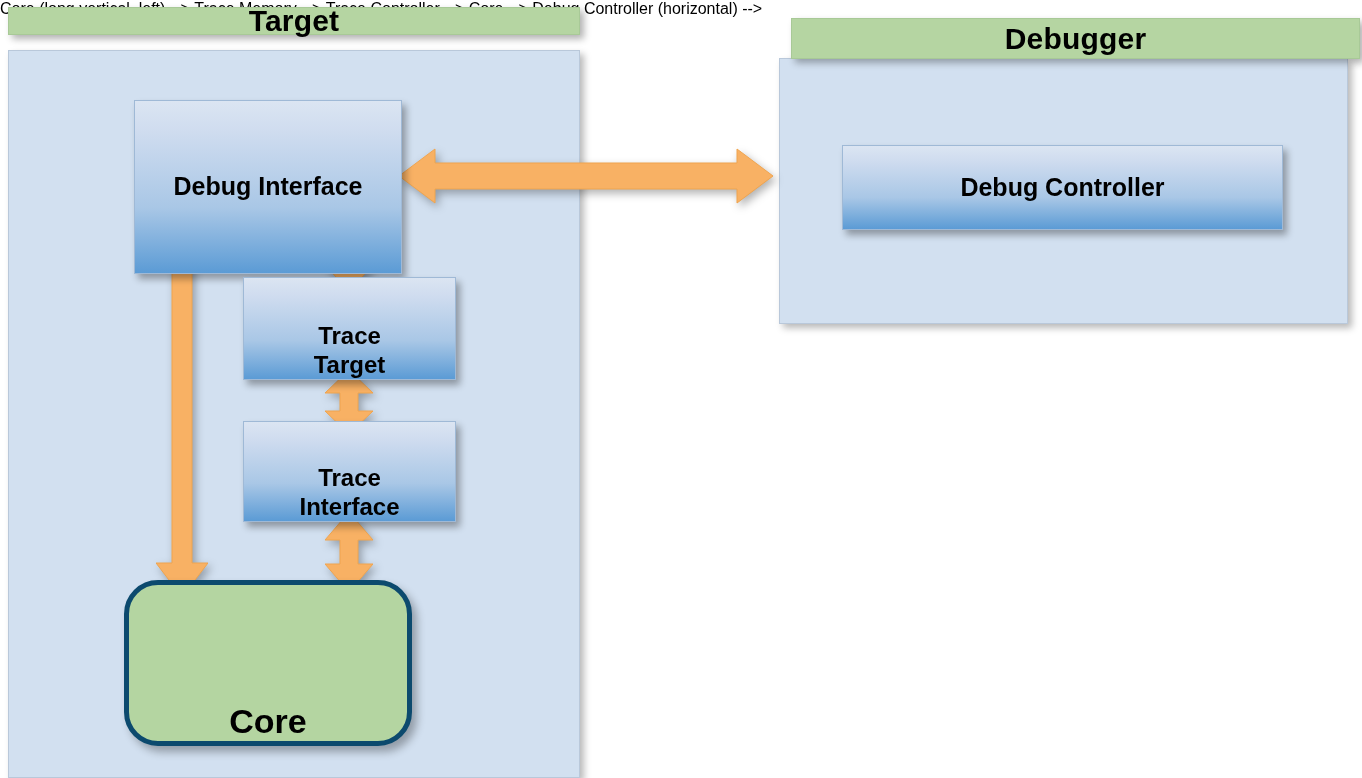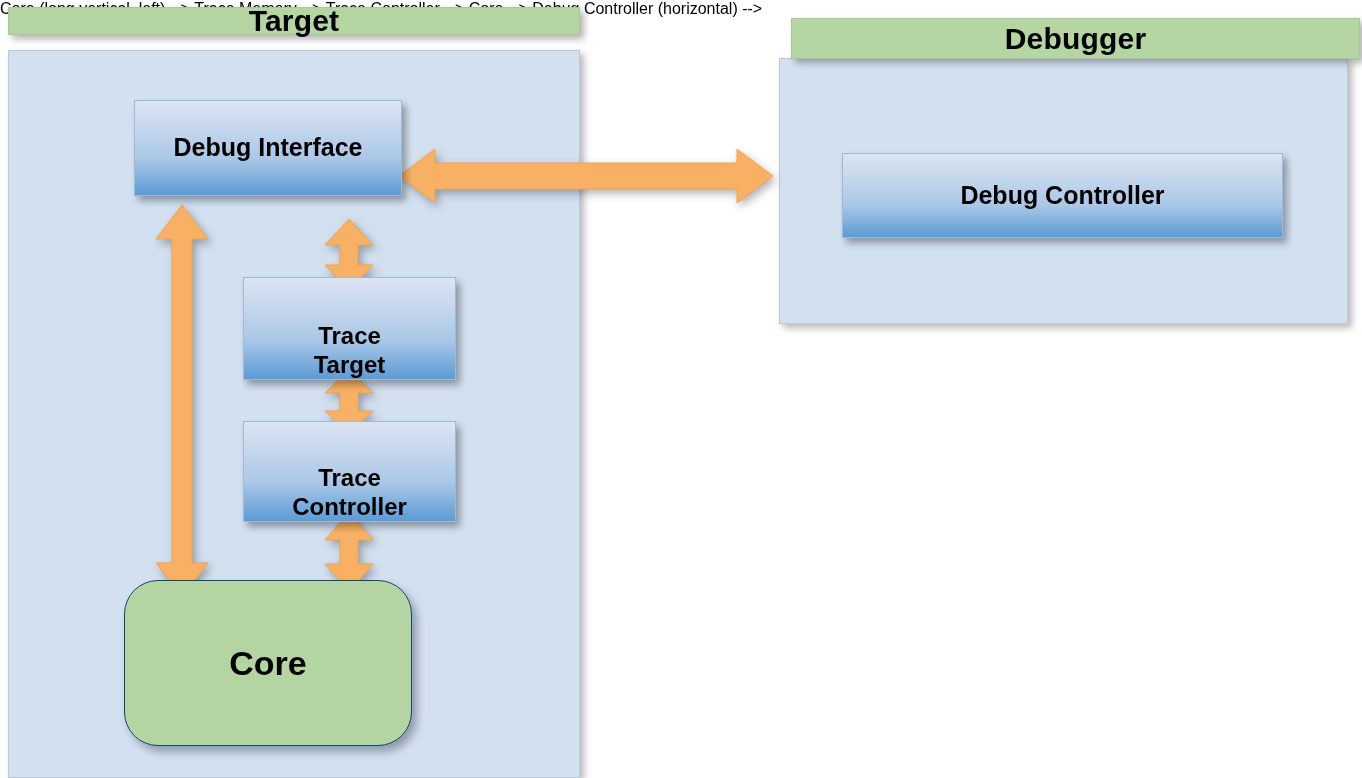--- a/index.html
+++ b/index.html
@@ -55,25 +55,25 @@
     color: #000000;
     font-weight: bold;
     line-height: 1.18;
   }
 
   
   .core-node {
     position: absolute;
     box-sizing: border-box;
     background: #b4d5a1;
-    border: 1px solid #0c4a6e;
+    border: 5px solid #0c4a6e;
     border-radius: 34px;
     box-shadow: 5px 6px 9px rgba(0,0,0,0.30);
     display: flex;
-    align-items: center;
+    align-items: flex-end;
     justify-content: center;
     text-align: center;
     color: #000000;
     font-weight: bold;
   }
 
   
   .arrow {
     position: absolute;
     filter: drop-shadow(3px 4px 4px rgba(0,0,0,0.30));
@@ -138,35 +138,35 @@
 
     Debug Controller (horizontal) --&gt;
   <div class="arrow" style="left:399px; top:146px; width:374px; height:60px;">
     <svg viewBox="0 0 374 60" preserveAspectRatio="none">
       <polygon points="0,30 36,3 36,17 338,17 338,3 374,30 338,57 338,43 36,43 36,57" fill="#f8b164" stroke="#efa44e" stroke-width="1"></polygon>
     </svg>
   </div>
 
   
 
-  <div class="node t-dbgif" style="left:134px; top:100px; width:268px; height:96px;">
+  <div class="node t-dbgif" style="left:134px; top:100px; width:268px; height:174px;">
     <span>Debug Interface</span>
   </div>
 
   <div class="node t-trace" style="left:243px; top:277px; width:213px; height:103px; flex-direction:column;">
     <span>Trace</span>
     <span>Target</span>
   </div>
 
   <div class="node t-trace" style="left:243px; top:421px; width:213px; height:101px; flex-direction:column;">
     <span>Trace</span>
-    <span>Controller</span>
+    <span>Interface</span>
   </div>
 
   <div class="core-node t-core" style="left:124px; top:580px; width:288px; height:166px;">
     <span>Core</span>
   </div>
 
-  <div class="node t-dbgctl" style="left:842px; top:153px; width:441px; height:85px;">
+  <div class="node t-dbgctl" style="left:842px; top:145px; width:441px; height:85px;">
     <span>Debug Controller</span>
   </div>
 
 </div>
 
 </body></html>

